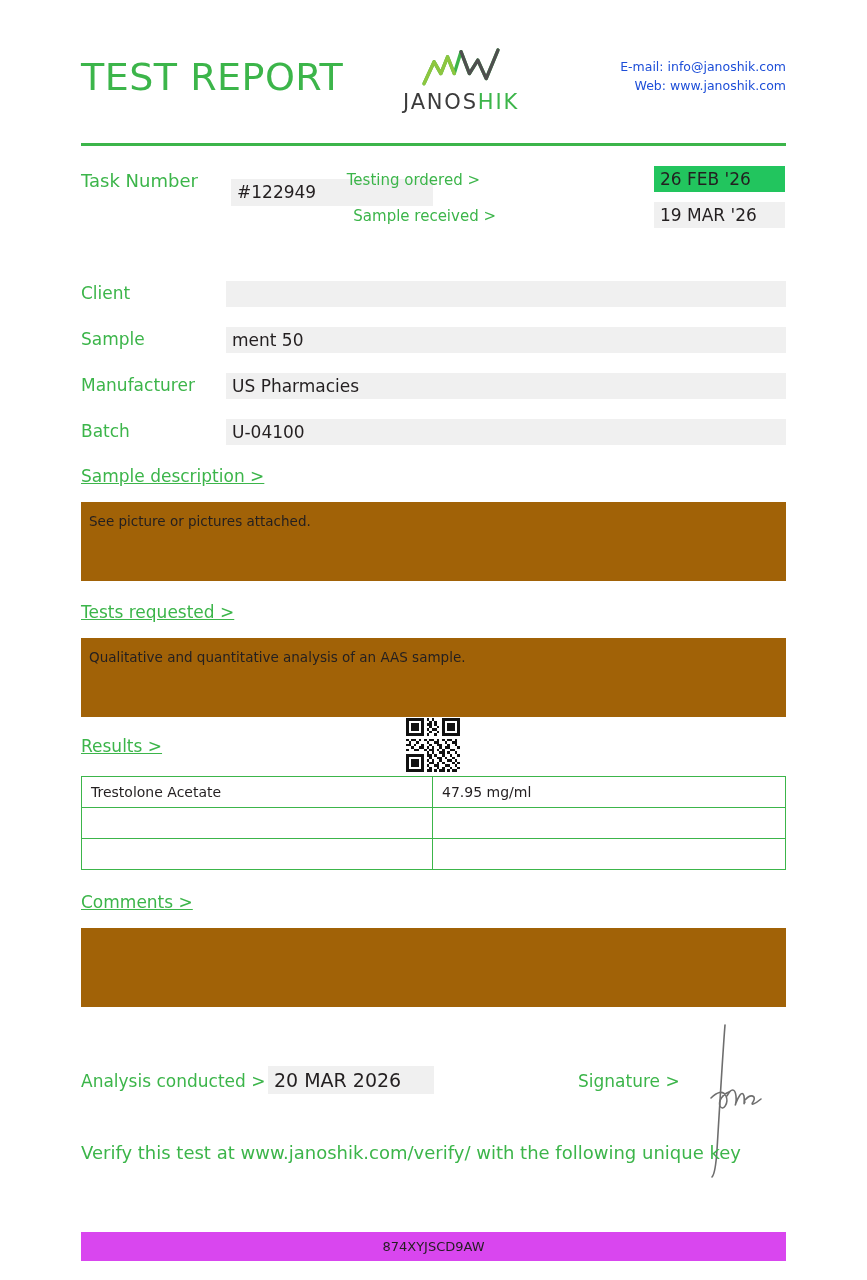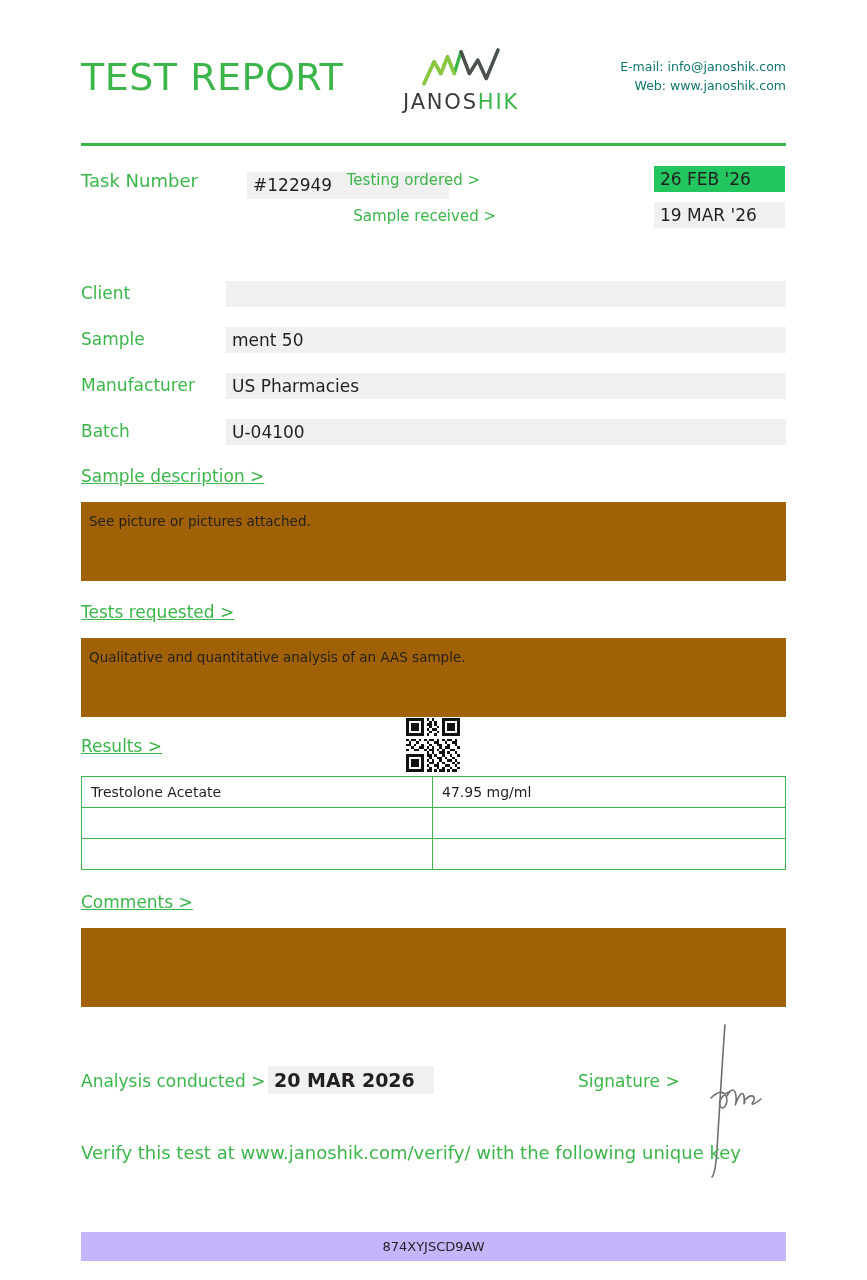--- a/index.html
+++ b/index.html
@@ -61,21 +61,21 @@
     font-weight: 500;
   }
   .brand-name .accent { color: #3cb54a; }
   .contact {
     position: absolute;
     right: 0;
     top: 12px;
     text-align: right;
     font-size: 12.5px;
     line-height: 19px;
-    color: #0f766e;
+    color: #1d4ed8;
   }
   .rule {
     position: absolute;
     left: 81px;
     top: 143px;
     width: 705px;
     height: 2.5px;
     background: #3cb54a;
   }
 
@@ -87,29 +87,28 @@
   }
   .task-label {
     position: absolute;
     left: 81px;
     top: 170px;
     font-size: 18px;
   }
   .task-value {
     position: absolute;
     left: 231px;
-    top: 172px;
+    top: 179px;
     width: 202px;
     height: 27px;
     background: #f0f0f0;
     font-size: 17px;
     line-height: 27px;
     padding-left: 6px;
     box-sizing: border-box;
-    margin-left: 16px;
   }
   .ordered-label {
     position: absolute;
     right: 244px;
     top: 171px;
     font-size: 15px;
     white-space: nowrap;
   }
   .ordered-value {
     position: absolute;
@@ -241,21 +240,20 @@
     position: absolute;
     left: 268px;
     top: 1066px;
     width: 166px;
     height: 28px;
     background: #f0f0f0;
     font-size: 19px;
     line-height: 28px;
     padding-left: 6px;
     box-sizing: border-box;
-    font-weight: bold;
   }
   .signature-label {
     position: absolute;
     left: 578px;
     top: 1071px;
     font-size: 17px;
     color: #3cb54a;
   }
   .signature-mark {
     position: absolute;
@@ -274,21 +272,21 @@
     font-size: 18px;
     color: #3cb54a;
     white-space: nowrap;
   }
   .key-box {
     position: absolute;
     left: 81px;
     top: 1232px;
     width: 705px;
     height: 29px;
-    background: #c4b5fd;
+    background: #d946ef;
     font-size: 13px;
     line-height: 29px;
     text-align: center;
     color: #231f20;
   }
 </style>
 </head>
 <body>
 
 <div class="page">

